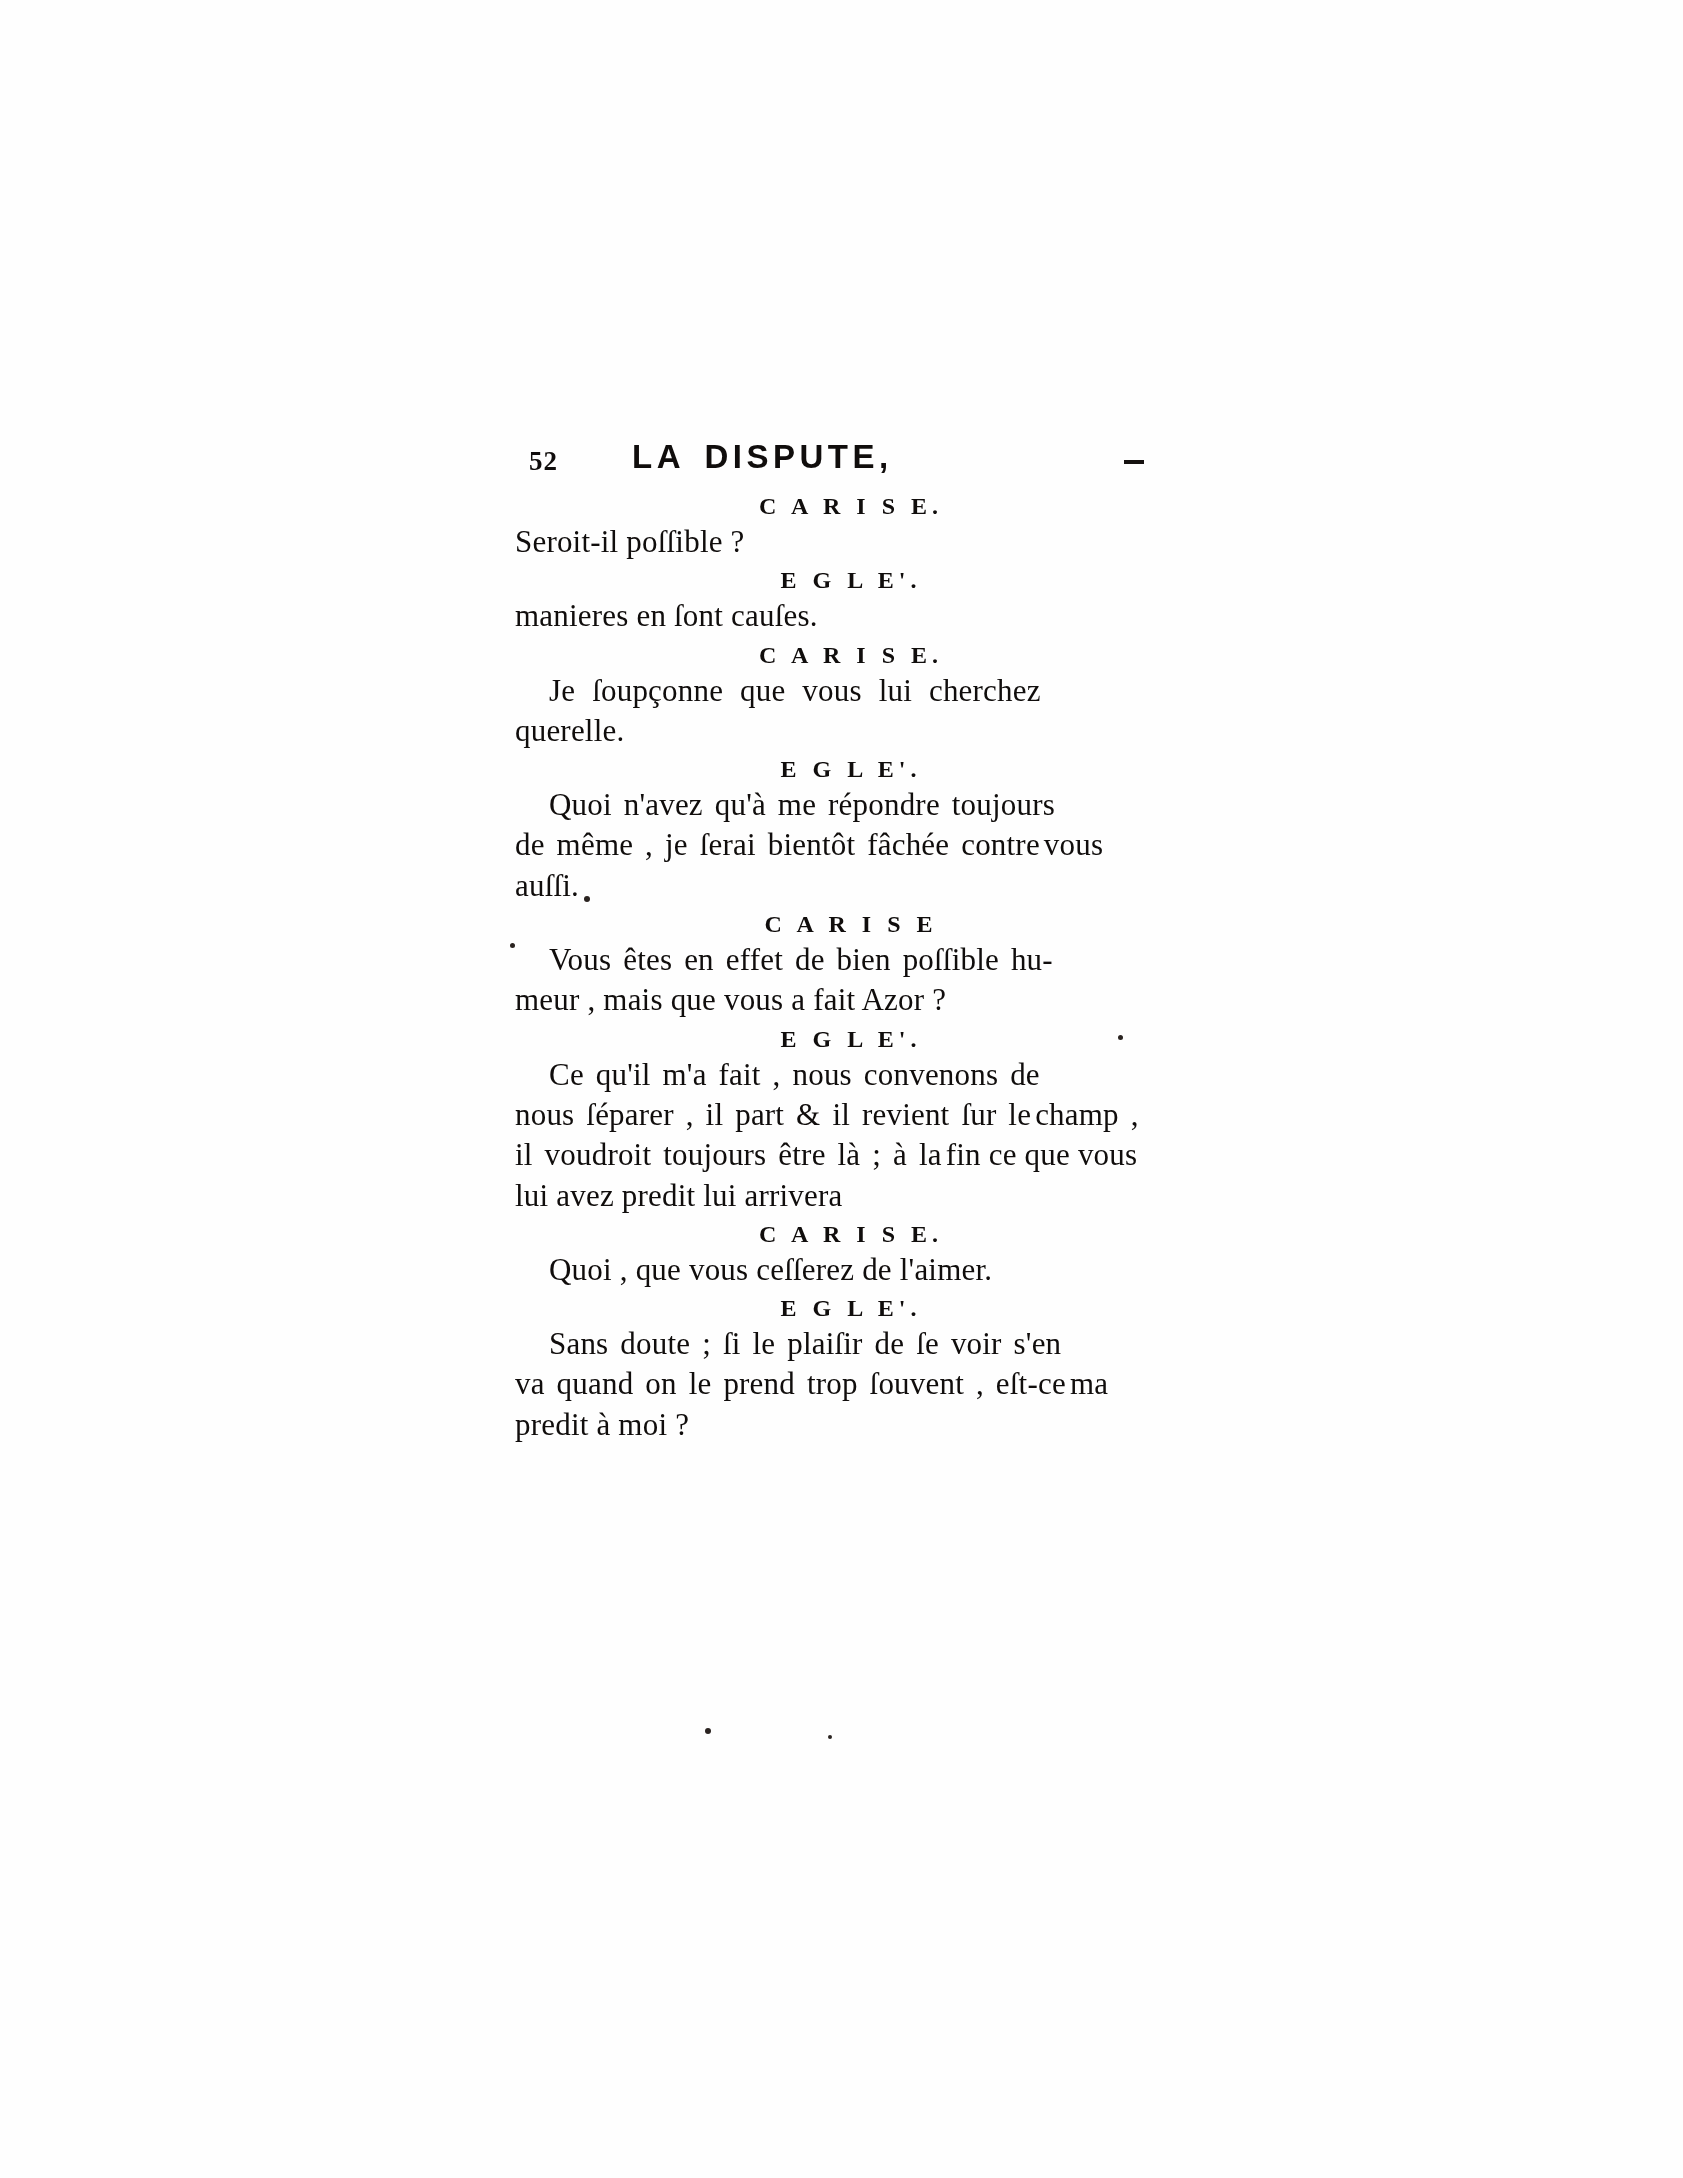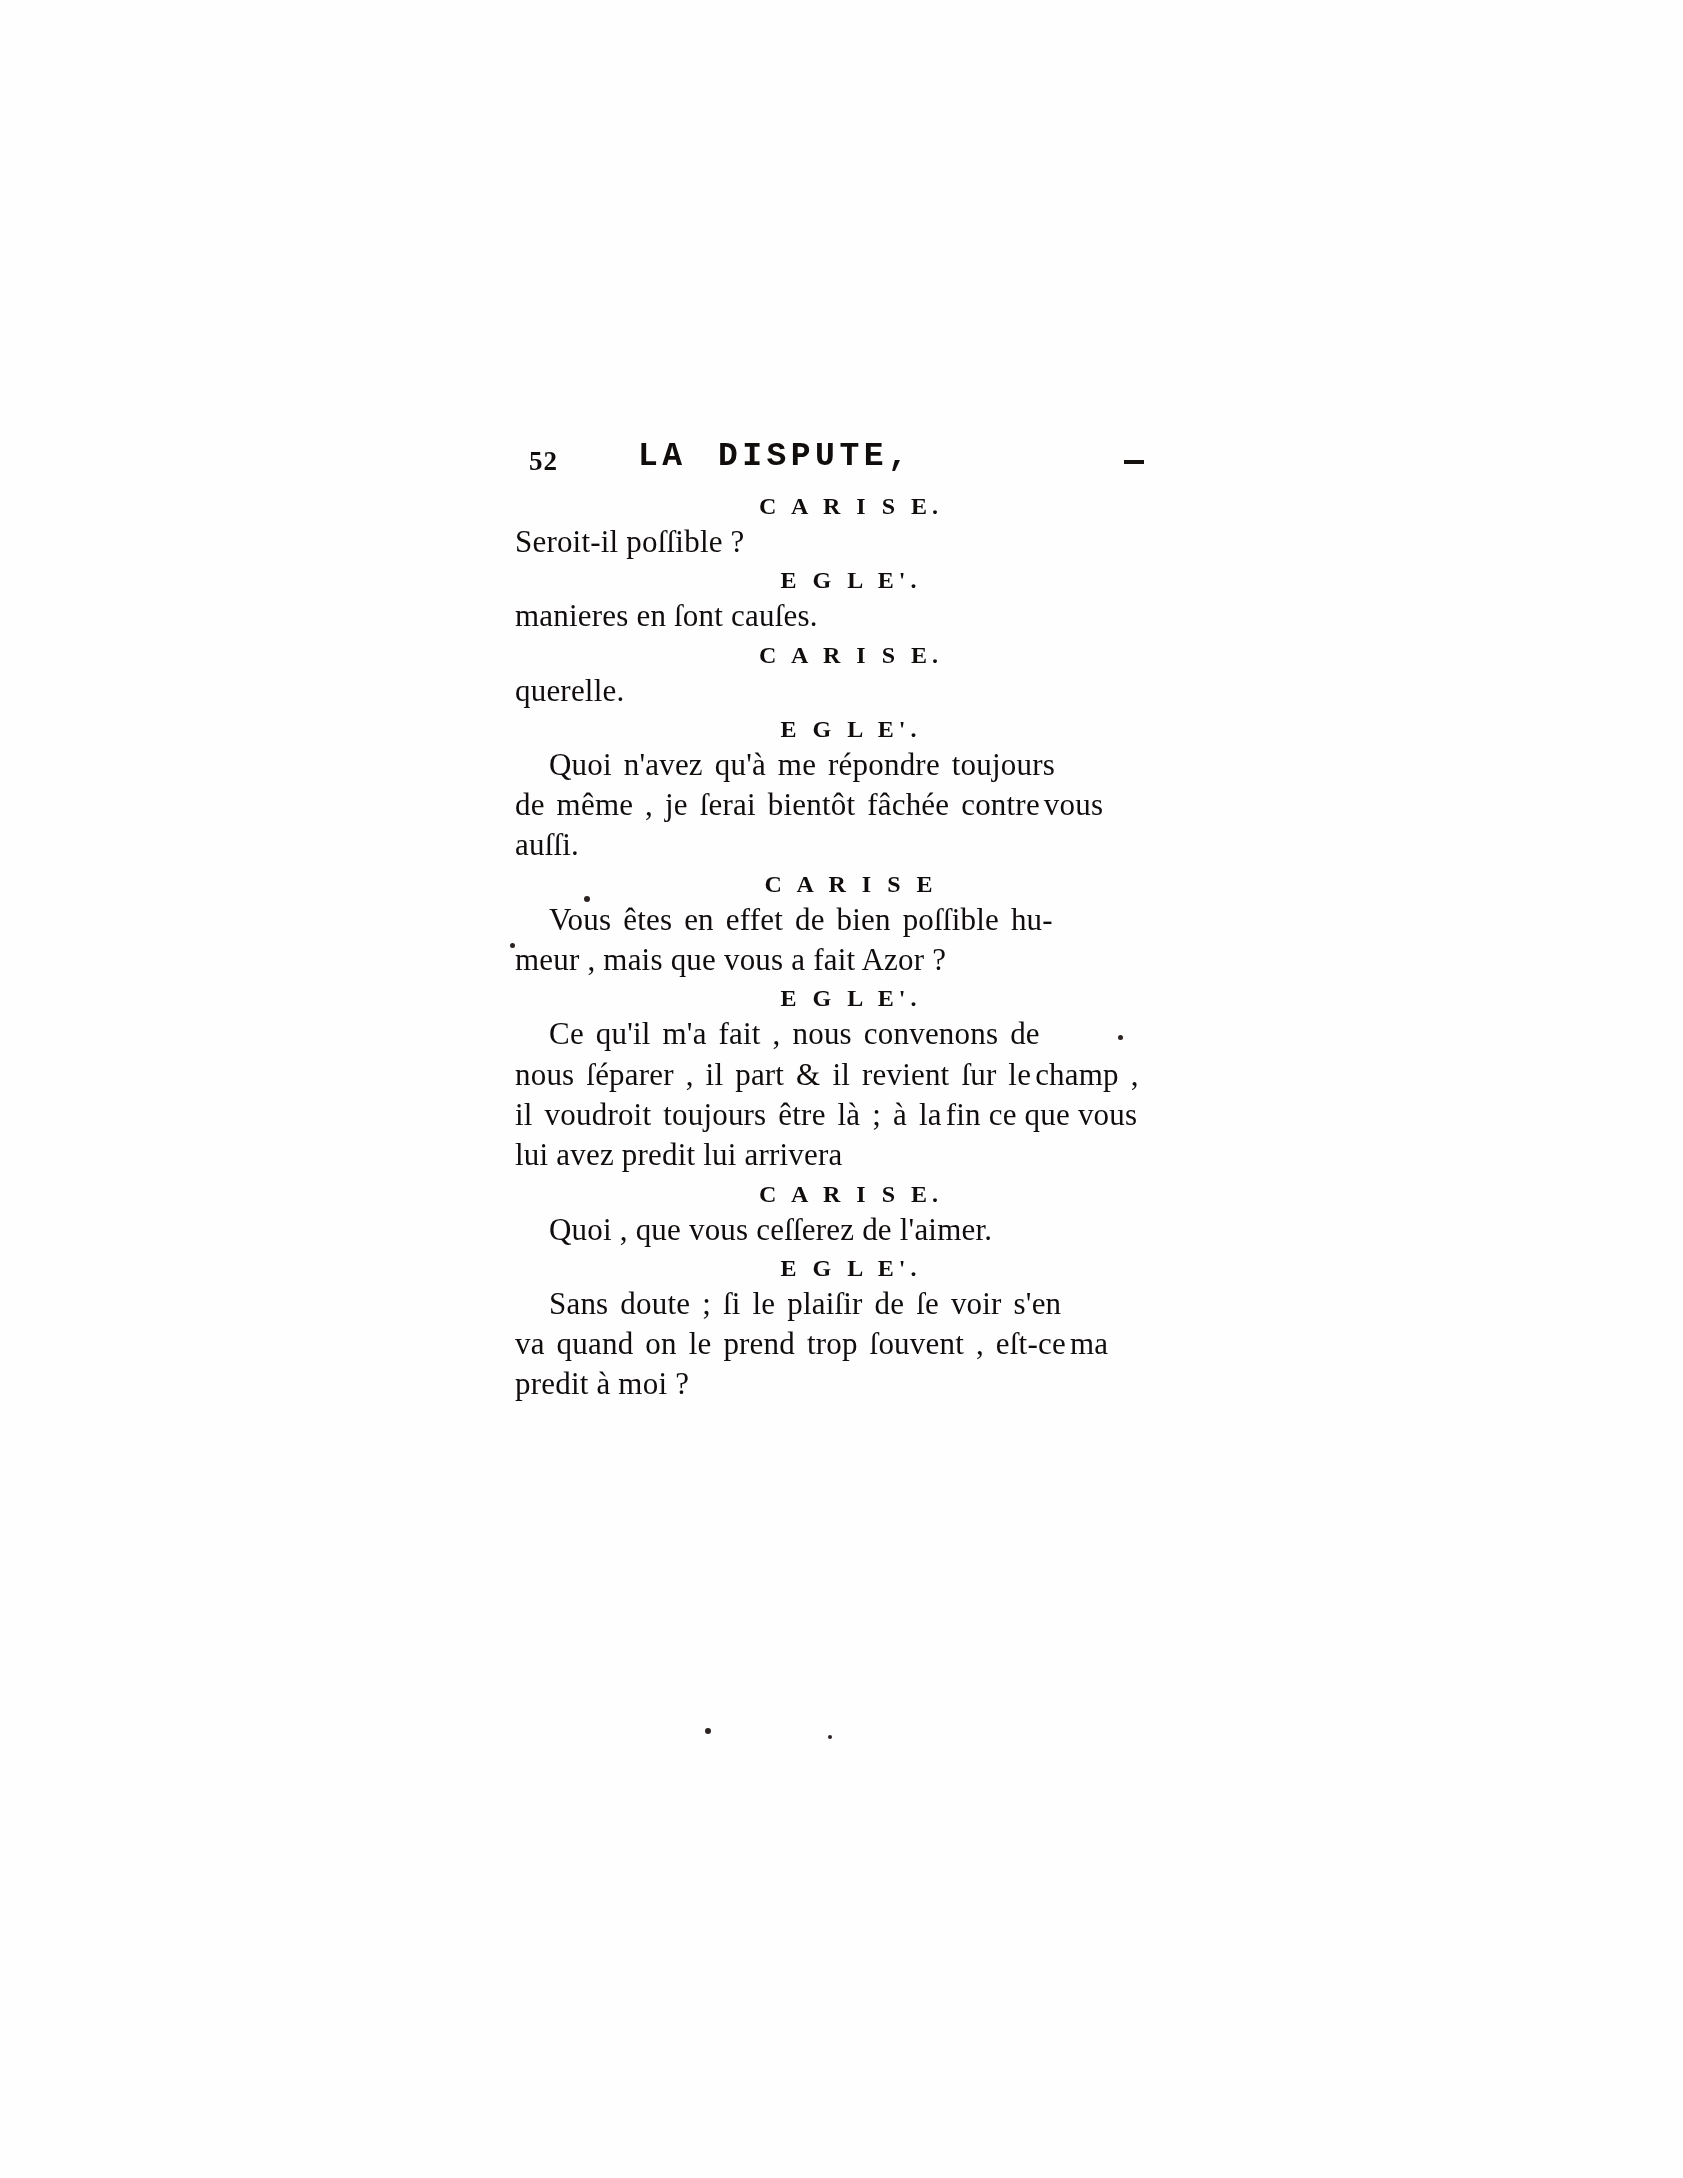--- a/index.html
+++ b/index.html
@@ -48,27 +48,27 @@
     position: absolute;
     left: 14px;
     top: 10px;
     font-size: 27px;
     font-weight: 700;
     letter-spacing: 1px;
     font-family: "Liberation Serif", serif;
   }
   .running-title {
     position: absolute;
-    left: 123px;
+    left: 117px;
     top: 2px;
     font-size: 33px;
     font-weight: 700;
     letter-spacing: 4.5px;
     word-spacing: 7px;
-    font-family: Liberation Mono, monospace;
+    font-family: Liberation Sans, sans-serif;
   }
   .edge-mark {
     position: absolute;
     left: 609px;
     top: 24px;
     width: 20px;
     height: 4px;
     background: #15110f;
   }
 
@@ -129,20 +129,21 @@
         <span class="line">Seroit-il poſſible ?</span>
       </div>
 
       <div class="speaker indent-right">E G L E'.</div>
       <div class="para">
         <span class="line">manieres en ſont cauſes.</span>
       </div>
 
       <div class="speaker indent-right">C A R I S E.</div>
       <div class="para">
+        <span class="line first justify-xwide">Je ſoupçonne que vous lui cherchez</span>
         <span class="line">querelle.</span>
       </div>
 
       <div class="speaker indent-right">E G L E'.</div>
       <div class="para">
         <span class="line first justify-wide">Quoi n'avez qu'à me répondre toujours</span>
         <span class="line justify-wide">de même , je ſerai bientôt fâchée contre</span>
         <span class="line">vous auſſi.</span>
       </div>
 

